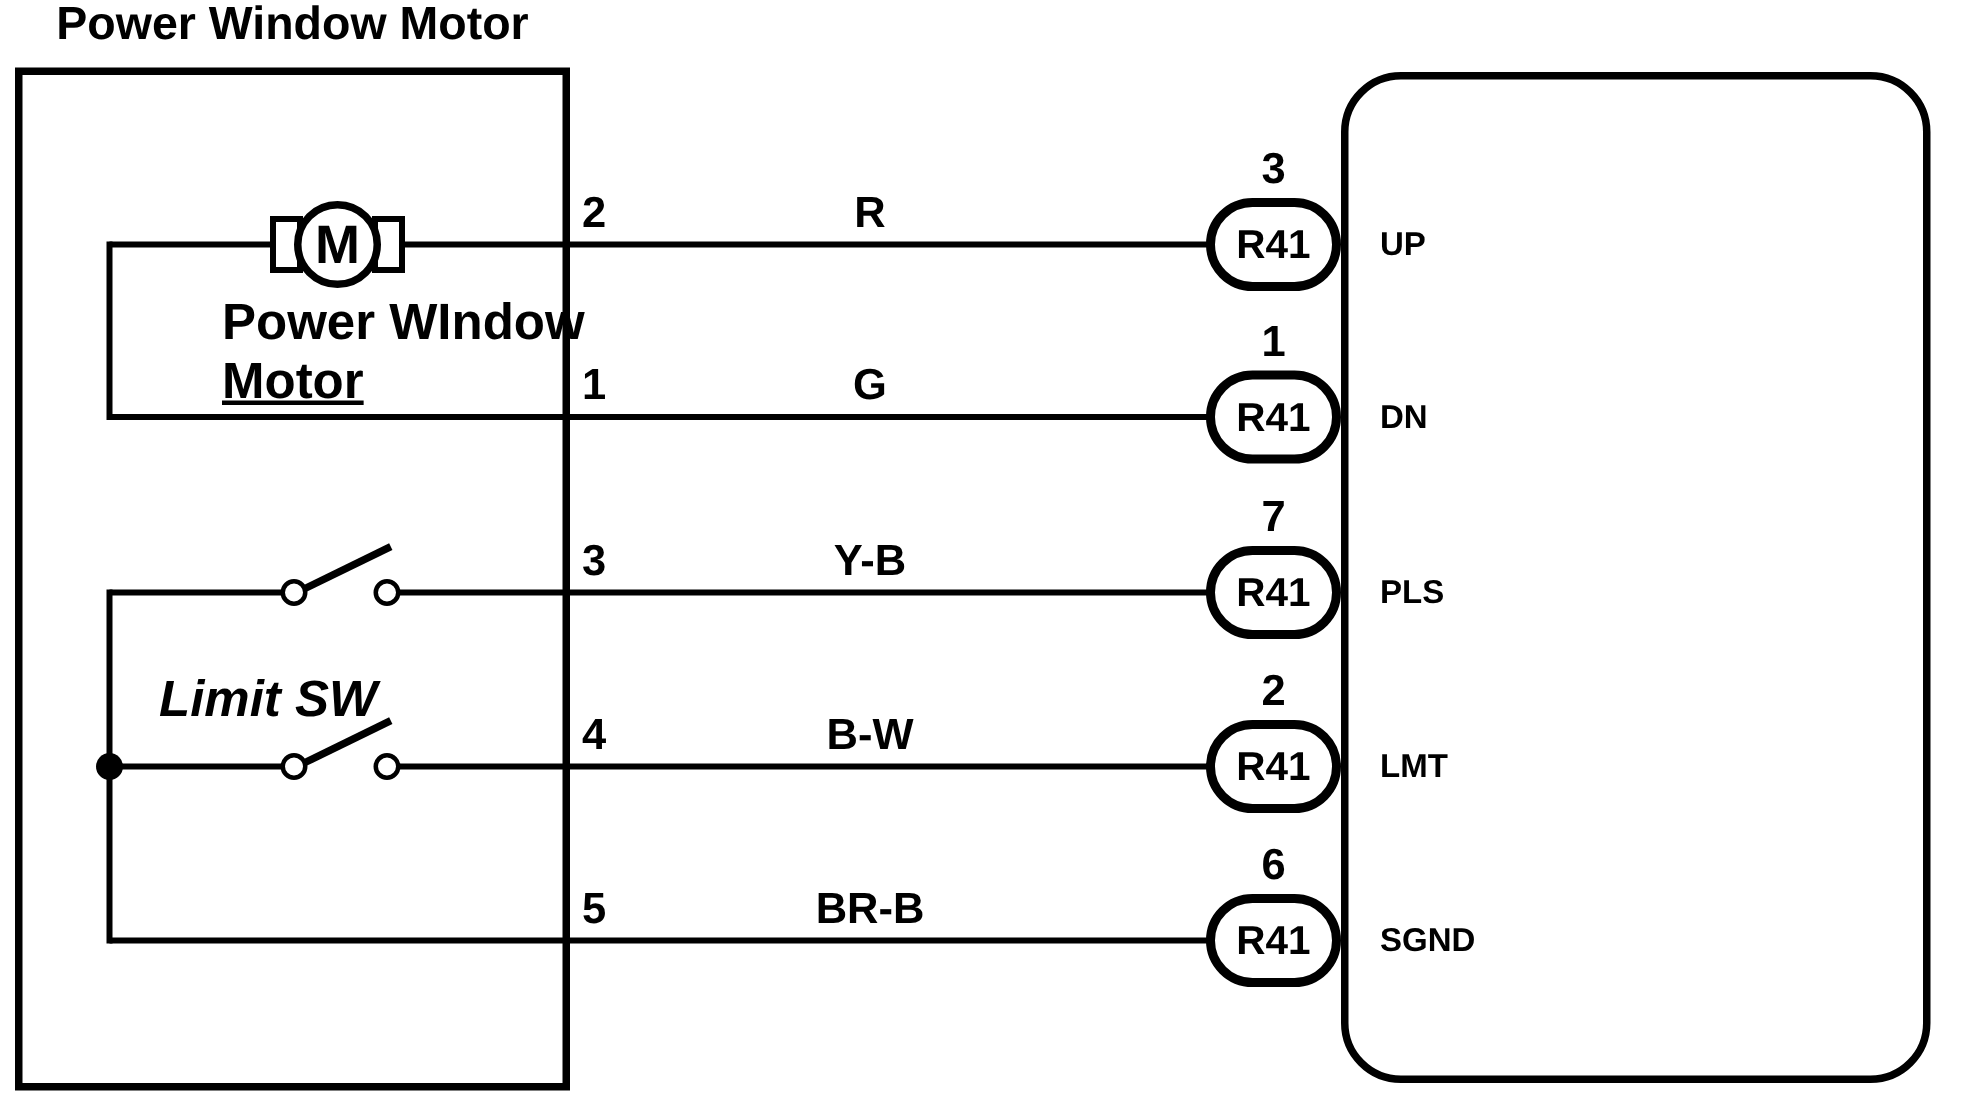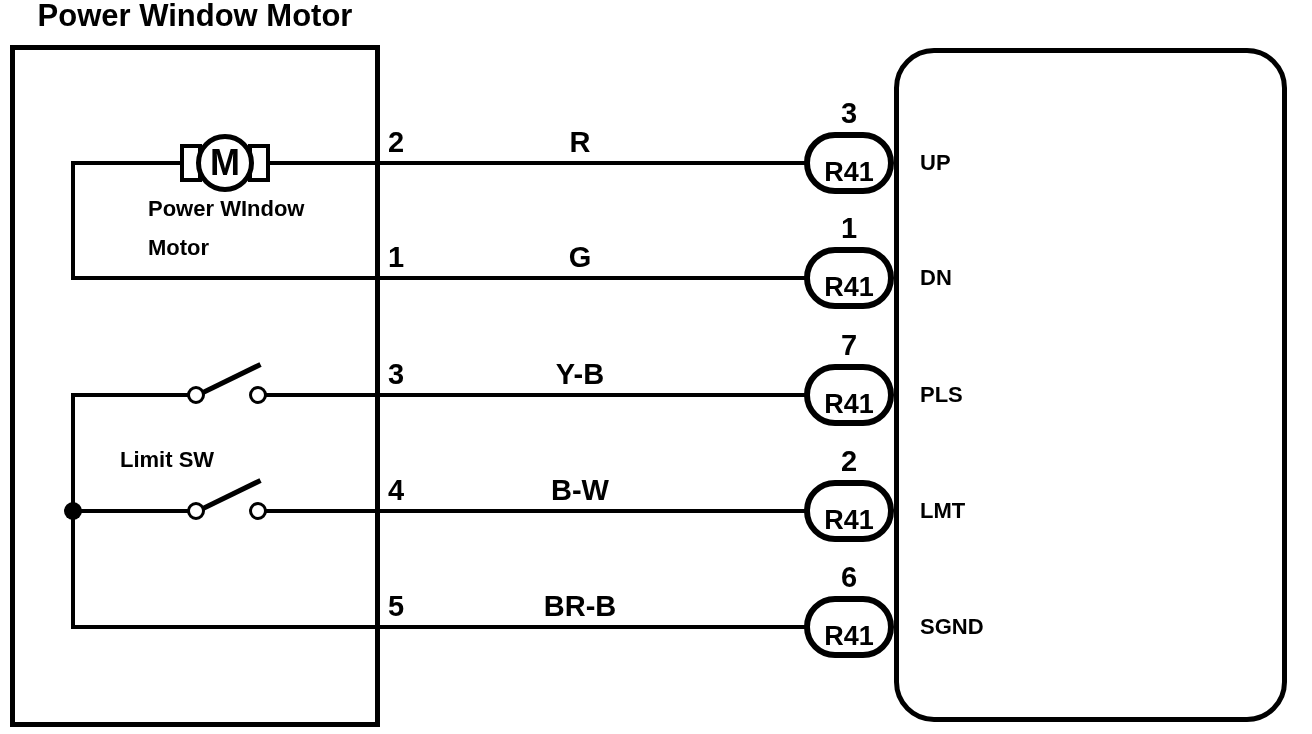--- a/index.html
+++ b/index.html
@@ -6,32 +6,32 @@
   * { margin:0; padding:0; box-sizing:border-box; }
   html,body { background:var(--bg); }
   .canvas {
     position:relative; width:1295px; height:734px;
     background:var(--bg); overflow:hidden;
     font-family:"Liberation Sans","DejaVu Sans",sans-serif;
     font-weight:bold; color:var(--ink);
   }
   .txt { position:absolute; white-space:nowrap; line-height:1.15; }
   .title { font-size:31px; text-align:center; }
-  .lbl   { font-size:22px; }
+  .lbl   { font-size:34px; }
   .box { position:absolute; border:5px solid var(--ink); background:transparent; }
   .hwire { position:absolute; height:4px; background:var(--ink); }
   .vwire { position:absolute; width:4px;  background:var(--ink); }
   
   .row .left-pin  { position:absolute; left:388px; top:calc(var(--y) - 37px); font-size:29px; }
   .row .wire-name { position:absolute; left:515px; top:calc(var(--y) - 37px); width:130px; text-align:center; font-size:29px; }
   .row .right-pin { position:absolute; left:804px; top:calc(var(--y) - 66px); width:90px; text-align:center; font-size:29px; }
   .row .conn-oval {
     position:absolute; left:804px; top:calc(var(--y) - 31px);
     width:90px; height:62px; border:6px solid var(--ink); border-radius:31px;
-    background:var(--bg); z-index:6; display:flex; align-items:flex-end; justify-content:center;
+    background:var(--bg); z-index:6; display:flex; align-items:center; justify-content:center;
     font-size:27px;
   }
   .row .ecu-pin { position:absolute; left:920px; top:calc(var(--y) - 18px); height:36px; line-height:36px; font-size:22px; }
   
   .brush { position:absolute; width:22px; height:38px; border:4px solid var(--ink); background:var(--bg); z-index:2; }
   .motor-circle {
     position:absolute; left:196px; top:134px; width:58px; height:58px;
     border:5px solid var(--ink); border-radius:50%; background:var(--bg); z-index:3;
     display:flex; align-items:center; justify-content:center; font-size:36px;
   }
@@ -60,27 +60,27 @@
   <div class="hwire" style="left:73px; top:625px; width:732px;"></div>
   <div class="vwire" style="left:71px; top:393px; height:236px;"></div>
   <div class="junction" style="top:502px;"></div>
 
   <div class="brush" style="left:180px; top:144px;"></div>
   <div class="brush" style="left:248px; top:144px;"></div>
   <div class="motor-circle">
     <span>M</span>
   </div>
   <div class="txt lbl" style="left:148px; top:196px;">Power WIndow</div>
-  <div class="txt lbl" style="left:148px; top:235px;">Motor</div>
+  <div class="txt lbl" style="left:148px; top:235px;text-decoration:underline;">Motor</div>
 
   <div class="blade" style="left:203px; top:390px;"></div>
   <div class="contact" style="left:187px; top:386px;"></div>
   <div class="contact" style="left:249px; top:386px;"></div>
 
-  <div class="txt lbl" style="left:120px; top:447px;">Limit SW</div>
+  <div class="txt lbl" style="left:106px; top:447px;font-style:italic;">Limit SW</div>
   <div class="blade" style="left:203px; top:506px;"></div>
   <div class="contact" style="left:187px; top:502px;"></div>
   <div class="contact" style="left:249px; top:502px;"></div>
 
   <div class="row" style="--y:163px;">
     <div class="left-pin">2</div>
     <div class="wire-name">R</div>
     <div class="right-pin">3</div>
     <div class="conn-oval">
       <span>R41</span>

